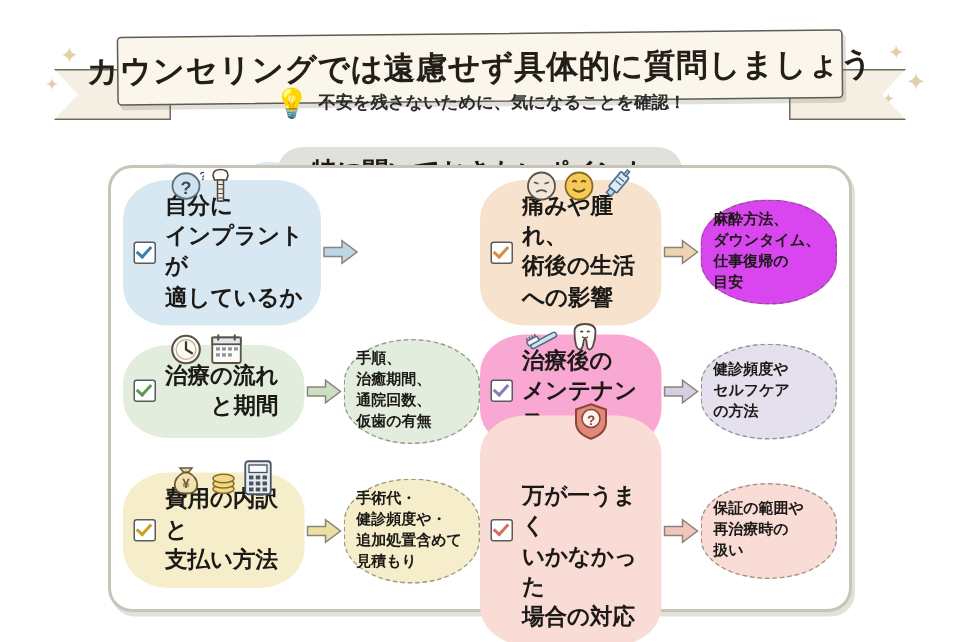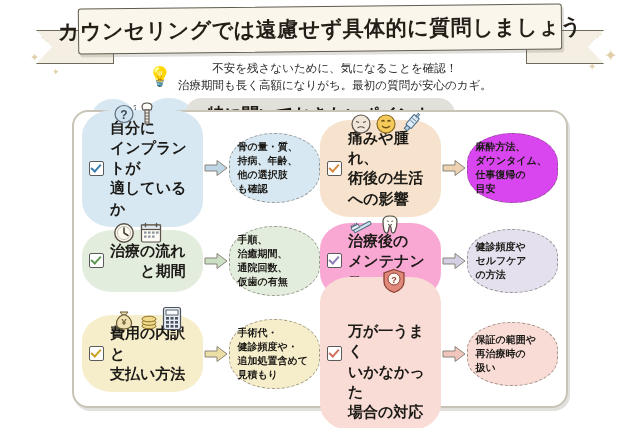--- a/index.html
+++ b/index.html
@@ -7,21 +7,21 @@
     width:640px;height:428px;overflow:hidden;
     background:#ffffff;
     font-family:"Liberation Sans","DejaVu Sans",sans-serif;
     position:relative;
   }
 
   
   .sparkle{position:absolute;color:#e0cfa8;line-height:1;pointer-events:none;}
 
   
-  .ribbon-wrap{position:absolute;left:34px;top:4px;width:572px;height:62px;}
+  .ribbon-wrap{position:absolute;left:34px;top:20px;width:572px;height:62px;}
   .ribbon-tail{
     position:absolute;top:26px;width:78px;height:34px;
     background:#f4efe2;border:1.6px solid #6e6a5e;
     box-sizing:border-box;
   }
   .ribbon-tail.left{left:2px;
     clip-path:polygon(0 0,100% 0,100% 100%,0 100%,16px 50%);}
   .ribbon-tail.right{right:2px;
     clip-path:polygon(0 0,100% 0,calc(100% - 16px) 50%,100% 100%,0 100%);}
   .ribbon-main{
@@ -39,21 +39,21 @@
   }
 
   
   .subtitle{
     position:absolute;left:0;top:60px;width:640px;
     display:flex;align-items:center;justify-content:center;gap:6px;
   }
   .bulb{font-size:19px;line-height:1;}
   .subtitle-lines{text-align:center;}
   .subtitle-lines div{
-    font-size:11.5px;font-weight:normal;color:#2b2b2b;line-height:1.45;
+    font-size:11.5px;font-weight:bold;color:#2b2b2b;line-height:1.45;
     white-space:nowrap;
   }
 
   
   .section-head{
     position:absolute;left:0;top:98px;width:640px;
     display:flex;align-items:center;justify-content:center;gap:0;
   }
   .rule{height:1.6px;background:#8d887c;width:48px;}
   .pill{
@@ -137,21 +137,20 @@
   <div class="ribbon-tail right"></div>
   <div class="ribbon-main">
     <span class="title">カウンセリングでは遠慮せず具体的に質問しましょう</span>
   </div>
 </div>
 
 <div class="subtitle">
   <span class="bulb">💡</span>
   <div class="subtitle-lines">
     <div>不安を残さないために、気になることを確認！</div>
-    <div>治療期間も長く高額になりがち。最初の質問が安心のカギ。</div>
   </div>
 </div>
 
 <div class="section-head">
   <div class="rule"></div>
   <div class="pill">特に聞いておきたいポイント</div>
   <div class="rule"></div>
 </div>
 
 <div class="panel" id="panel">
@@ -180,26 +179,20 @@
           </div>
           <span class="chk" style="color: rgb(59, 127, 176);"></span>
           <span class="q-text" style="white-space: pre-line;">自分に
 インプラントが
 適しているか</span>
         </div>
         <div class="arrow">
           <svg width="24" height="18" viewBox="0 0 24 18">
     <path d="M1 6h12V1.5L23 9l-10 7.5V12H1z" fill="#bcd6e6" stroke="#8a8378" stroke-width="1"></path>
   </svg>
-        </div>
-        <div class="answer" style="background: rgb(216, 232, 242);">
-          <span class="a-text" style="white-space: pre-line;">骨の量・質、
-持病、年齢、
-他の選択肢
-も確認</span>
         </div>
       </div>
       <div class="cell">
         <div class="cloud" style="background: rgb(247, 227, 205);">
           <span class="lobe l1"></span>
           <span class="lobe l2"></span>
           <span class="lobe l3"></span>
           <span class="lobe l4"></span>
           <div class="icons" style="left: 30px;">
             <span>

